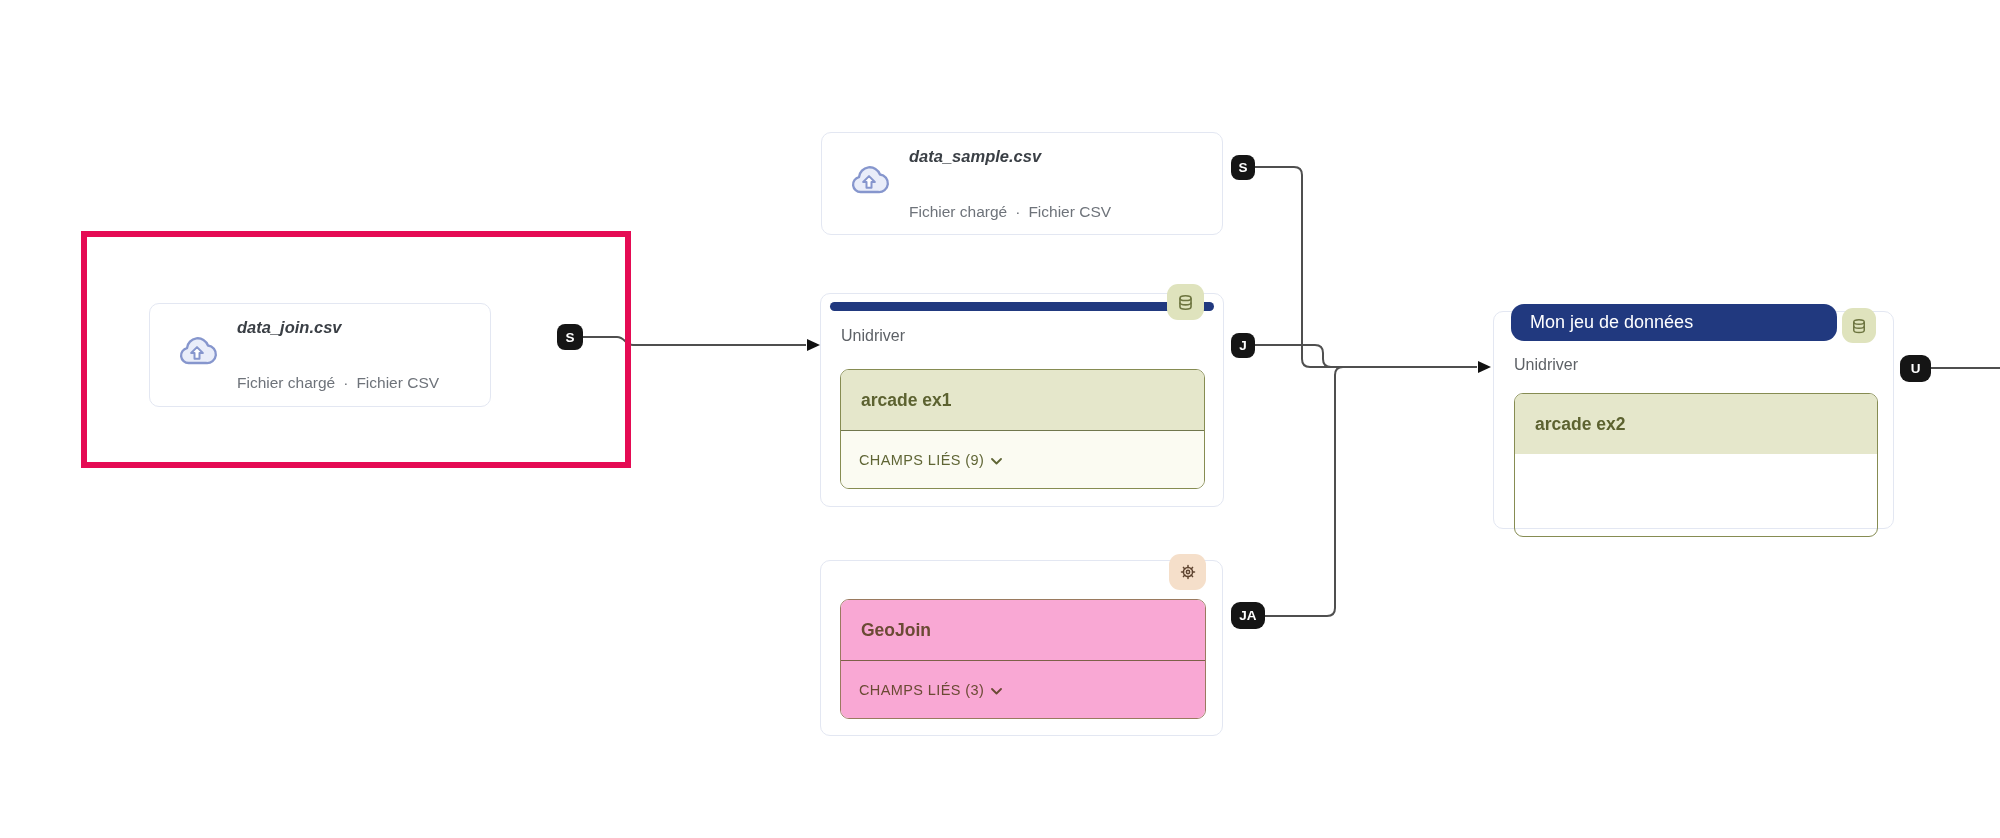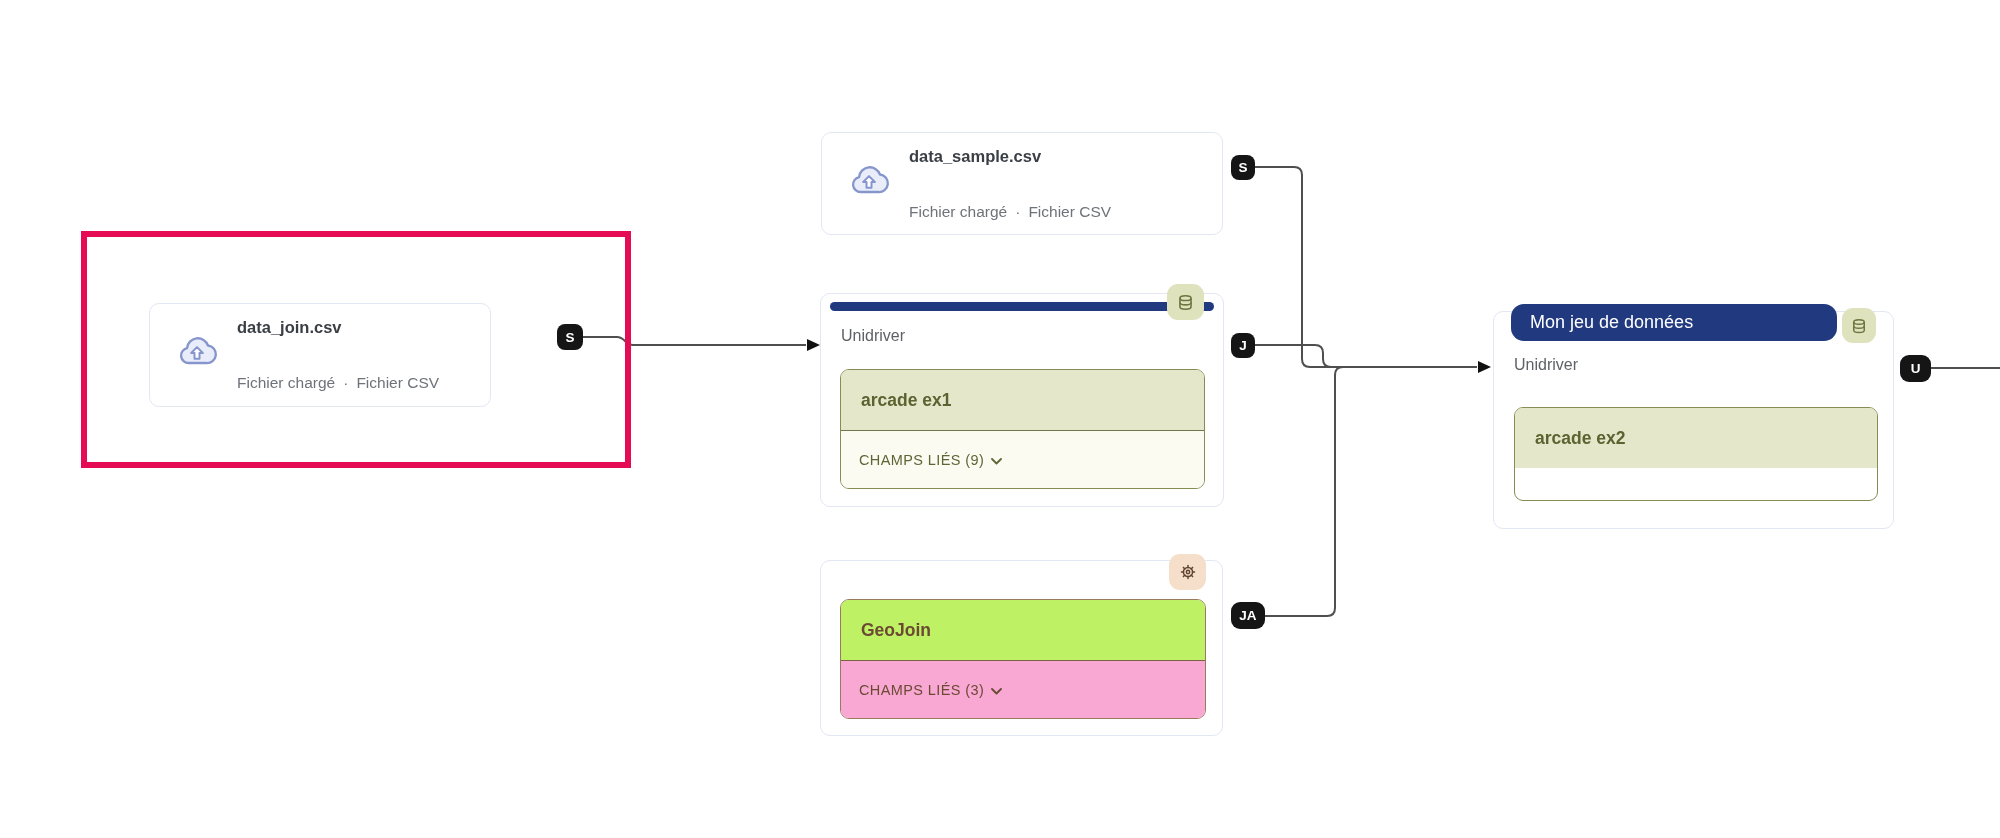--- a/index.html
+++ b/index.html
@@ -10,37 +10,37 @@
   svg.wires{position:absolute;left:0;top:0;z-index:1;}
 
   
   .card{
     position:absolute;background:#fff;border:1.5px solid #e3e7f2;border-radius:10px;
     box-sizing:border-box;z-index:2;
   }
   
   .file-card{display:flex;align-items:center;padding:0 24px;gap:17px;}
   .file-text{display:flex;flex-direction:column;gap:5px;}
-  .file-title{font-size:16.5px;font-weight:bold;color:#3a3f45;}
+  .file-title{font-size:16.5px;font-weight:bold;color:#3a3f45;font-style:italic;}
   .file-sub{font-size:15.5px;color:#6e737a;display:flex;align-items:center;gap:8px;margin-top:32px;}
 
   
   .progress{position:absolute;left:9px;top:8px;width:384px;height:9px;border-radius:6px;background:#21397f;}
   .corner-badge{position:absolute;display:flex;align-items:center;justify-content:center;border-radius:11px;z-index:3;}
   .badge-olive{background:#dfe3bd;}
   .badge-tan{background:#f5dfca;}
   .node-title{position:absolute;left:20px;font-size:16px;color:#5e6267;}
 
   .field-box{position:absolute;border:1.5px solid;border-radius:9px;box-sizing:border-box;
     display:flex;flex-direction:column;overflow:hidden;}
   .field-box.olive{border-color:#868c52;}
   .field-box.tan{border-color:#9a7a5f;}
   .field-head{display:flex;align-items:center;padding:0 20px;font-weight:bold;font-size:17.5px;flex:0 0 60px;}
   .olive .field-head{background:#e5e7cb;color:#5c6230;}
-  .tan .field-head{background:#bef264;color:#6b4a34;}
+  .tan .field-head{background:#f9a8d4;color:#6b4a34;}
   .champs-row{display:flex;align-items:center;gap:7px;padding:0 18px;flex:1;
     font-size:14.5px;letter-spacing:.4px;border-top:1.5px solid;}
   .olive .champs-row{background:#fbfbf2;color:#5f6535;border-color:#70764d;}
   .tan .champs-row{background:#f9a8d4;color:#6b4a34;border-color:#7d6048;text-align:center;}
 
   .pill{position:absolute;background:#21397f;color:#fff;font-weight:normal;font-size:18px;
     display:flex;align-items:center;padding:12px 19px;border-radius:13px;height:37px;
     box-sizing:border-box;z-index:3;}
 
   
@@ -155,21 +155,21 @@
   <div class="card" style="left:1493px;top:311px;width:401px;height:218px;">
     <div class="pill" style="left:17px;top:-8px;width:326px;">Mon jeu de données</div>
     <div class="corner-badge badge-olive" style="left:348px;top:-4px;width:34px;height:35px;">
       <svg width="18" height="18" viewBox="0 0 24 24" fill="none" stroke="#6d7540" stroke-width="2">
         <ellipse cx="12" cy="6.5" rx="7" ry="3"></ellipse>
         <path d="M5 6.5V12c0 1.66 3.13 3 7 3s7-1.34 7-3V6.5"></path>
         <path d="M5 12v5.5c0 1.66 3.13 3 7 3s7-1.34 7-3V12"></path>
       </svg>
     </div>
     <div class="node-title" style="top:44px;">Unidriver</div>
-    <div class="field-box olive" style="left:20px;top:95px;width:364px;height:94px;">
+    <div class="field-box olive" style="left:20px;top:81px;width:364px;height:144px;">
       <div class="field-head">arcade ex2</div>
     </div>
   </div>
 
   <div class="port" style="left:557px;top:324px;width:26px;height:26px;">S</div>
   <div class="port" style="left:1231px;top:155px;width:24px;height:25px;">S</div>
   <div class="port" style="left:1231px;top:333px;width:24px;height:25px;">J</div>
   <div class="port" style="left:1231px;top:602px;width:34px;height:27px;border-radius:9px;">JA</div>
   <div class="port" style="left:1900px;top:355px;width:31px;height:27px;border-radius:9px;">U</div>
 

